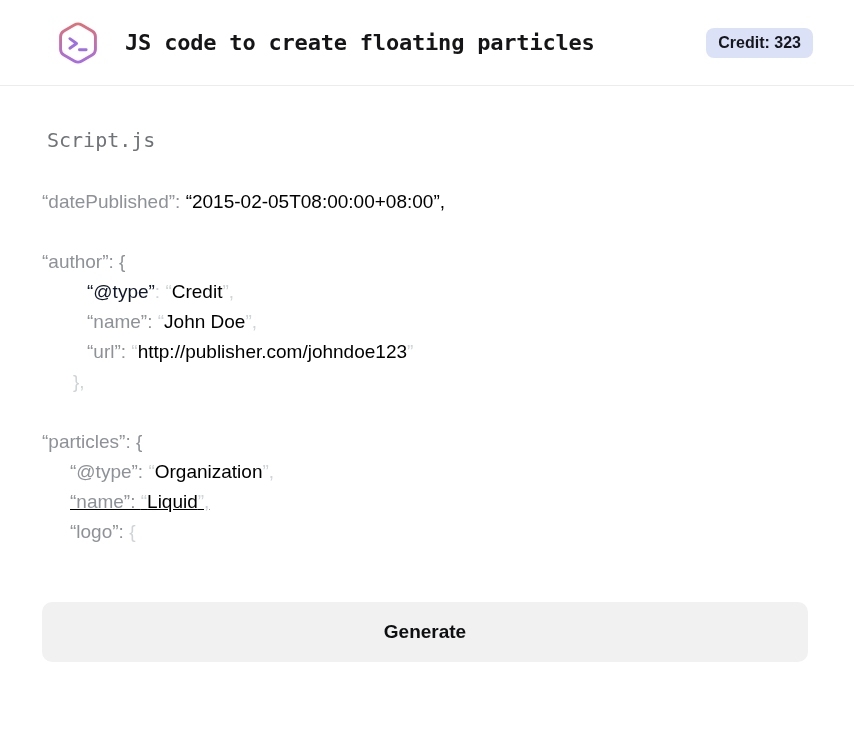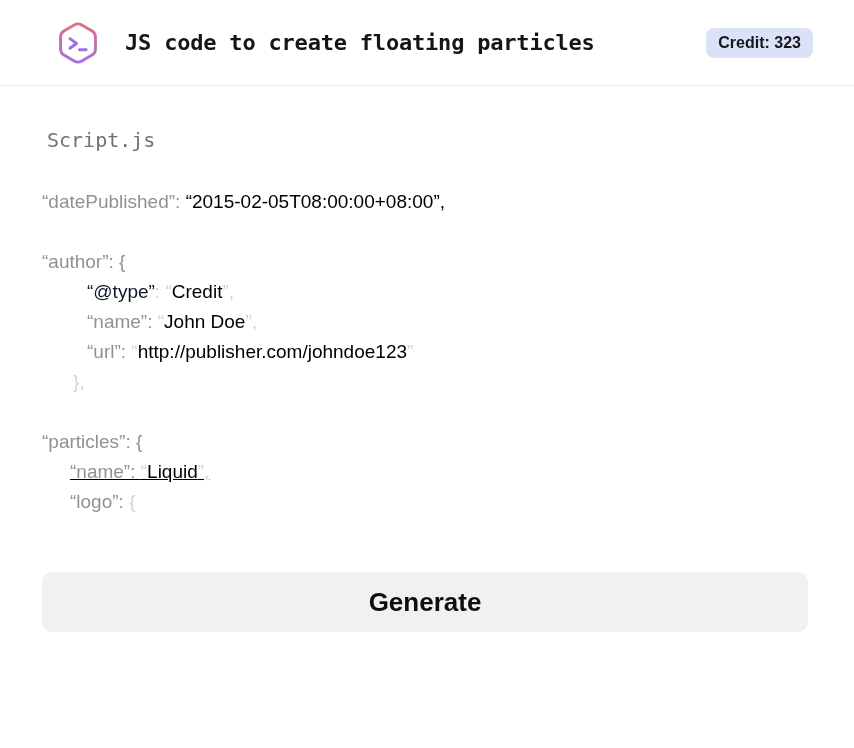--- a/index.html
+++ b/index.html
@@ -62,21 +62,21 @@
   
   .generate-btn {
     display: block;
     width: 100%;
     margin-top: 55px;
     height: 60px;
     border: none;
     border-radius: 10px;
     background: #f1f1f2;
     font-family: "Liberation Sans", sans-serif;
-    font-size: 26px;
+    font-size: 19px;
     font-weight: 700;
     color: #0e0f11;
     cursor: pointer;
     text-align: center;
   }
 </style>
 </head>
 <body>
 
 <div class="header">
@@ -101,17 +101,18 @@
   <div class="code-block">
       <div class="code-line"><span class="tk-key">“datePublished”: </span><span class="tk-value">“2015-02-05T08:00:00+08:00”,</span></div>
       <div class="code-line"></div>
       <div class="code-line"><span class="tk-key">“author”: {</span></div>
       <div class="code-line" style="padding-left: 45px;"><span class="tk-keylight">“@type”</span><span class="tk-light">: </span><span class="tk-light">“</span><span class="tk-value">Credit</span><span class="tk-light">”,</span></div>
       <div class="code-line" style="padding-left: 45px;"><span class="tk-key">“name”: </span><span class="tk-light">“</span><span class="tk-value">John Doe</span><span class="tk-light">”,</span></div>
       <div class="code-line" style="padding-left: 45px;"><span class="tk-key">“url”: </span><span class="tk-light">“</span><span class="tk-value">http://publisher.com/johndoe123</span><span class="tk-light">”</span></div>
       <div class="code-line" style="padding-left: 31px;"><span class="tk-light">},</span></div>
       <div class="code-line"></div>
       <div class="code-line"><span class="tk-key">“particles”: {</span></div>
+      <div class="code-line" style="padding-left: 28px;"><span class="tk-key">“@type”: </span><span class="tk-light">“</span><span class="tk-value">Organization</span><span class="tk-light">”,</span></div>
       <div class="code-line" style="padding-left: 28px; text-decoration: underline;"><span class="tk-key">“name”: </span><span class="tk-light">“</span><span class="tk-value">Liquid</span><span class="tk-light">”,</span></div>
       <div class="code-line" style="padding-left: 28px;"><span class="tk-key">“logo”: </span><span class="tk-light">{</span></div>
     </div>
   <button class="generate-btn">Generate</button>
 </div>
 
 </body></html>

